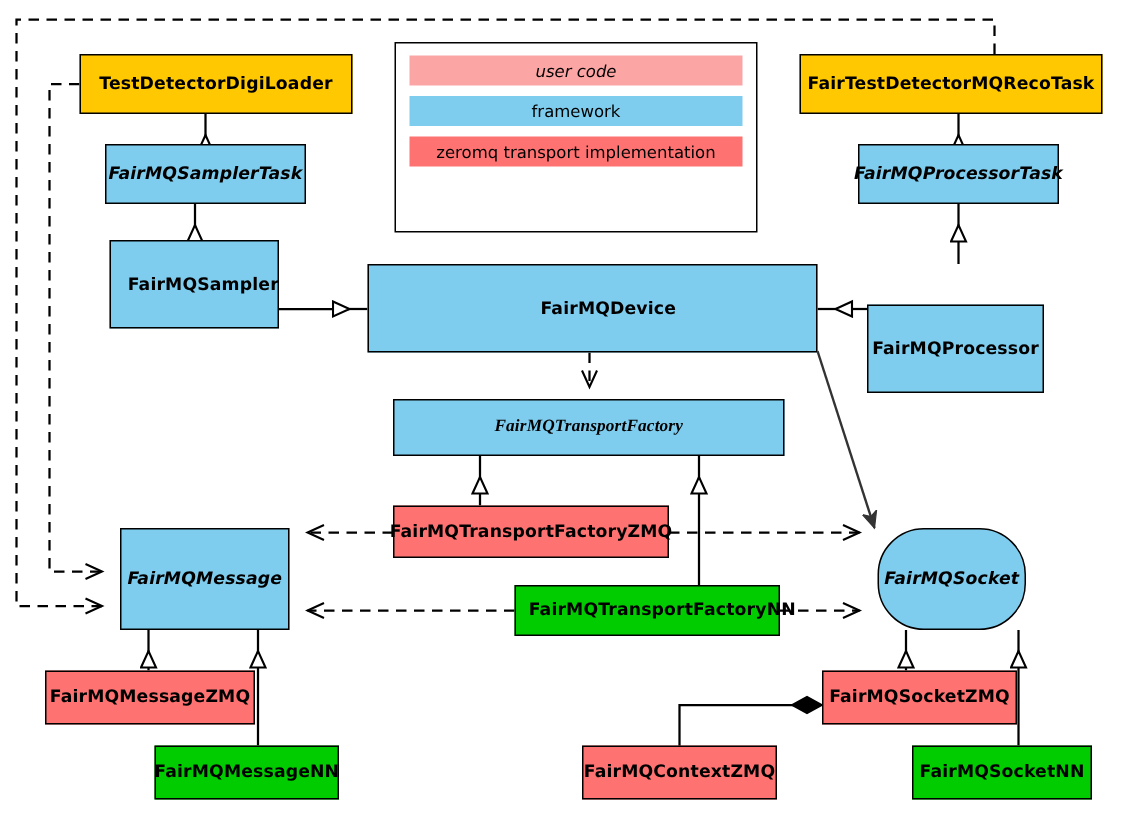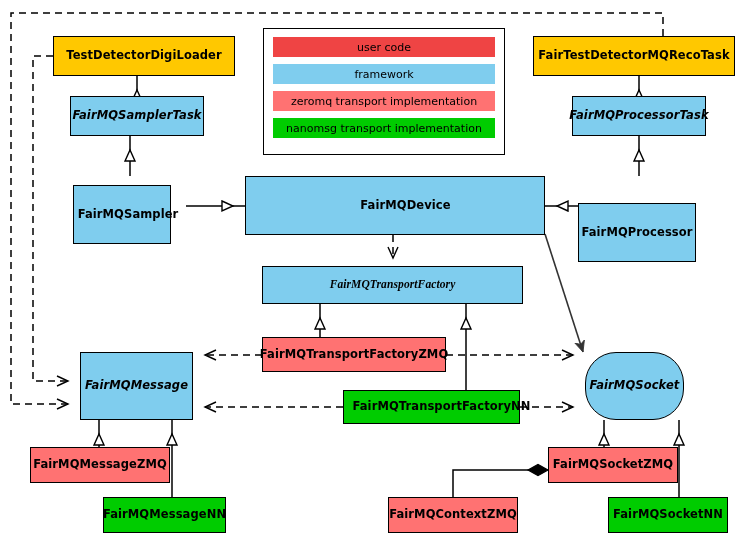--- a/index.html
+++ b/index.html
@@ -106,48 +106,45 @@
       <path d="M520,407 L573,407" marker-end="url(#openArrow)"></path>
 
       <path d="M53,56 L33,56 L33,381 L68,381" marker-end="url(#openArrow)"></path>
       <path d="M663,36 L663,13 L11,13 L11,404 L68,404" marker-end="url(#openArrow)"></path>
     </g>
   <path d="M453,515 L453,470 L540,470" stroke="#000" stroke-width="1.5" fill="none"></path>
       <path d="M548,470 L538,464.5 L528,470 L538,475.5 z" fill="#000" stroke="#000" stroke-width="1.2"></path>
     </svg>
 
   <div id="legend">
-    <div class="legend-row" style="background:#ef4444;">
+    <div class="legend-row" style="background:#fca5a5;font-style:italic;">
       <span>user code</span>
     </div>
     <div class="legend-row" style="background:#7FCDEE;">
       <span>framework</span>
     </div>
     <div class="legend-row" style="background:#FF7272;">
       <span>zeromq transport implementation</span>
-    </div>
-    <div class="legend-row" style="background:#00CC00;">
-      <span>nanomsg transport implementation</span>
     </div>
   </div>
 
   <div id="nodes-layer">
       <div class="node c-user bold" style="left: 53px; top: 36px; width: 182px; height: 40px;">
         <span>TestDetectorDigiLoader</span>
       </div>
       <div class="node c-user bold" style="left: 533px; top: 36px; width: 202px; height: 40px;">
         <span>FairTestDetectorMQRecoTask</span>
       </div>
       <div class="node c-framework italic" style="left: 70px; top: 96px; width: 134px; height: 40px;">
         <span>FairMQSamplerTask</span>
       </div>
       <div class="node c-framework italic" style="left: 572px; top: 96px; width: 134px; height: 40px;">
         <span>FairMQProcessorTask</span>
       </div>
-      <div class="node c-framework bold" style="left: 73px; top: 185px; width: 98px; height: 59px; padding-left: 12px;">
+      <div class="node c-framework bold" style="left: 73px; top: 160px; width: 113px; height: 59px; padding-left: 12px;">
         <span>FairMQSampler</span>
       </div>
       <div class="node c-framework bold" style="left: 245px; top: 176px; width: 300px; height: 59px; padding-left: 21px;">
         <span>FairMQDevice</span>
       </div>
       <div class="node c-framework bold" style="left: 578px; top: 176px; width: 118px; height: 59px; margin-top: 27px;">
         <span>FairMQProcessor</span>
       </div>
       <div class="node c-framework italic" style="left: 262px; top: 266px; width: 261px; height: 38px; font-family: Liberation Serif, serif;">
         <span>FairMQTransportFactory</span>

